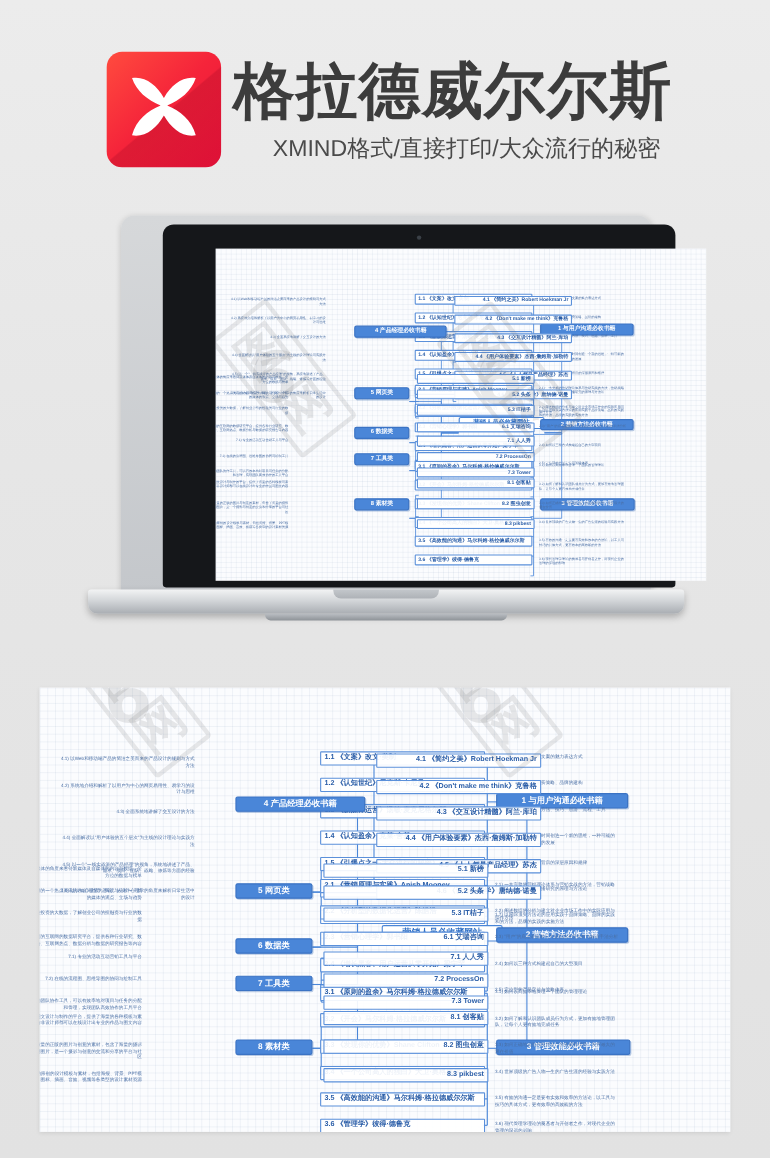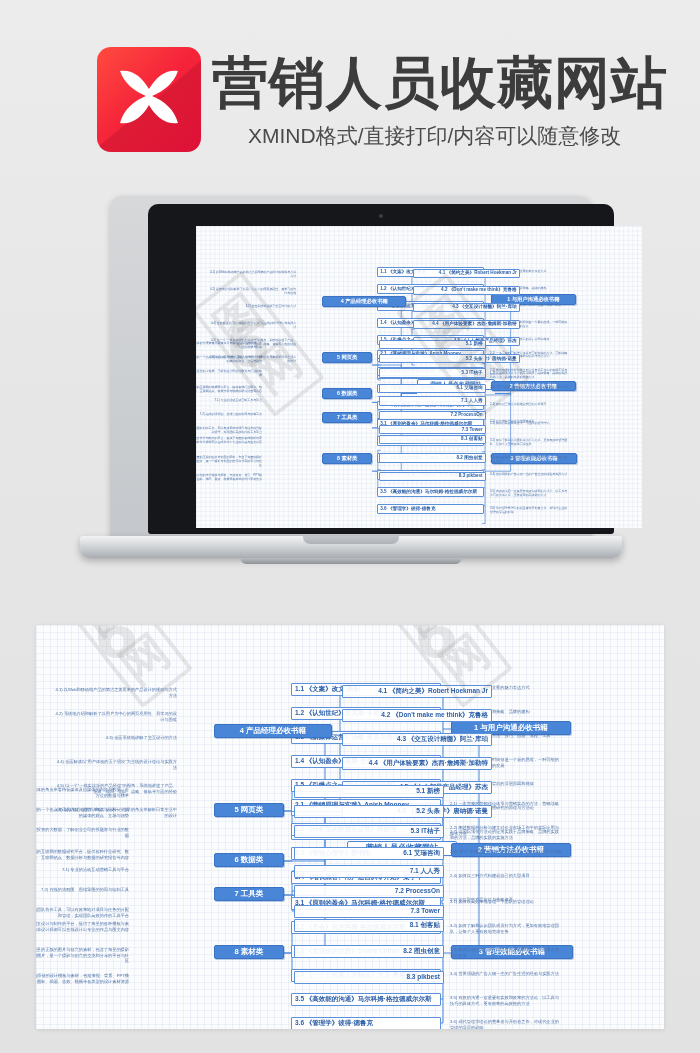--- a/index.html
+++ b/index.html
@@ -98,22 +98,22 @@
 
   <div class="header">
     <div class="logo">
       <div class="shade"></div>
       <svg width="74" height="74" viewBox="0 0 74 74">
         <path d="M8,8 C20,6 30,14 37,26 C44,14 54,6 66,8 C62,20 52,28 40,33
                  C52,38 62,46 66,60 C54,62 44,54 37,42 C30,54 20,62 8,60
                  C12,46 22,38 34,33 C22,28 12,20 8,8 Z" fill="#ffffff"></path>
       </svg>
     </div>
-    <div class="head-title">营销人员收藏网站</div>
-    <div class="head-sub">XMIND格式/直接打印/内容可以随意修改</div>
+    <div class="head-title">格拉德威尔尔斯</div>
+    <div class="head-sub">XMIND格式/直接打印/大众流行的秘密</div>
   </div>
 
   <div class="laptop">
     <div class="lid">
       <div class="bezel">
         <div class="cam"></div>
         <div class="screen">
           <div class="grid sm"></div>
           <div class="map" id="map-screen">
               <svg class="links" viewBox="0 0 628 404" preserveAspectRatio="none">

